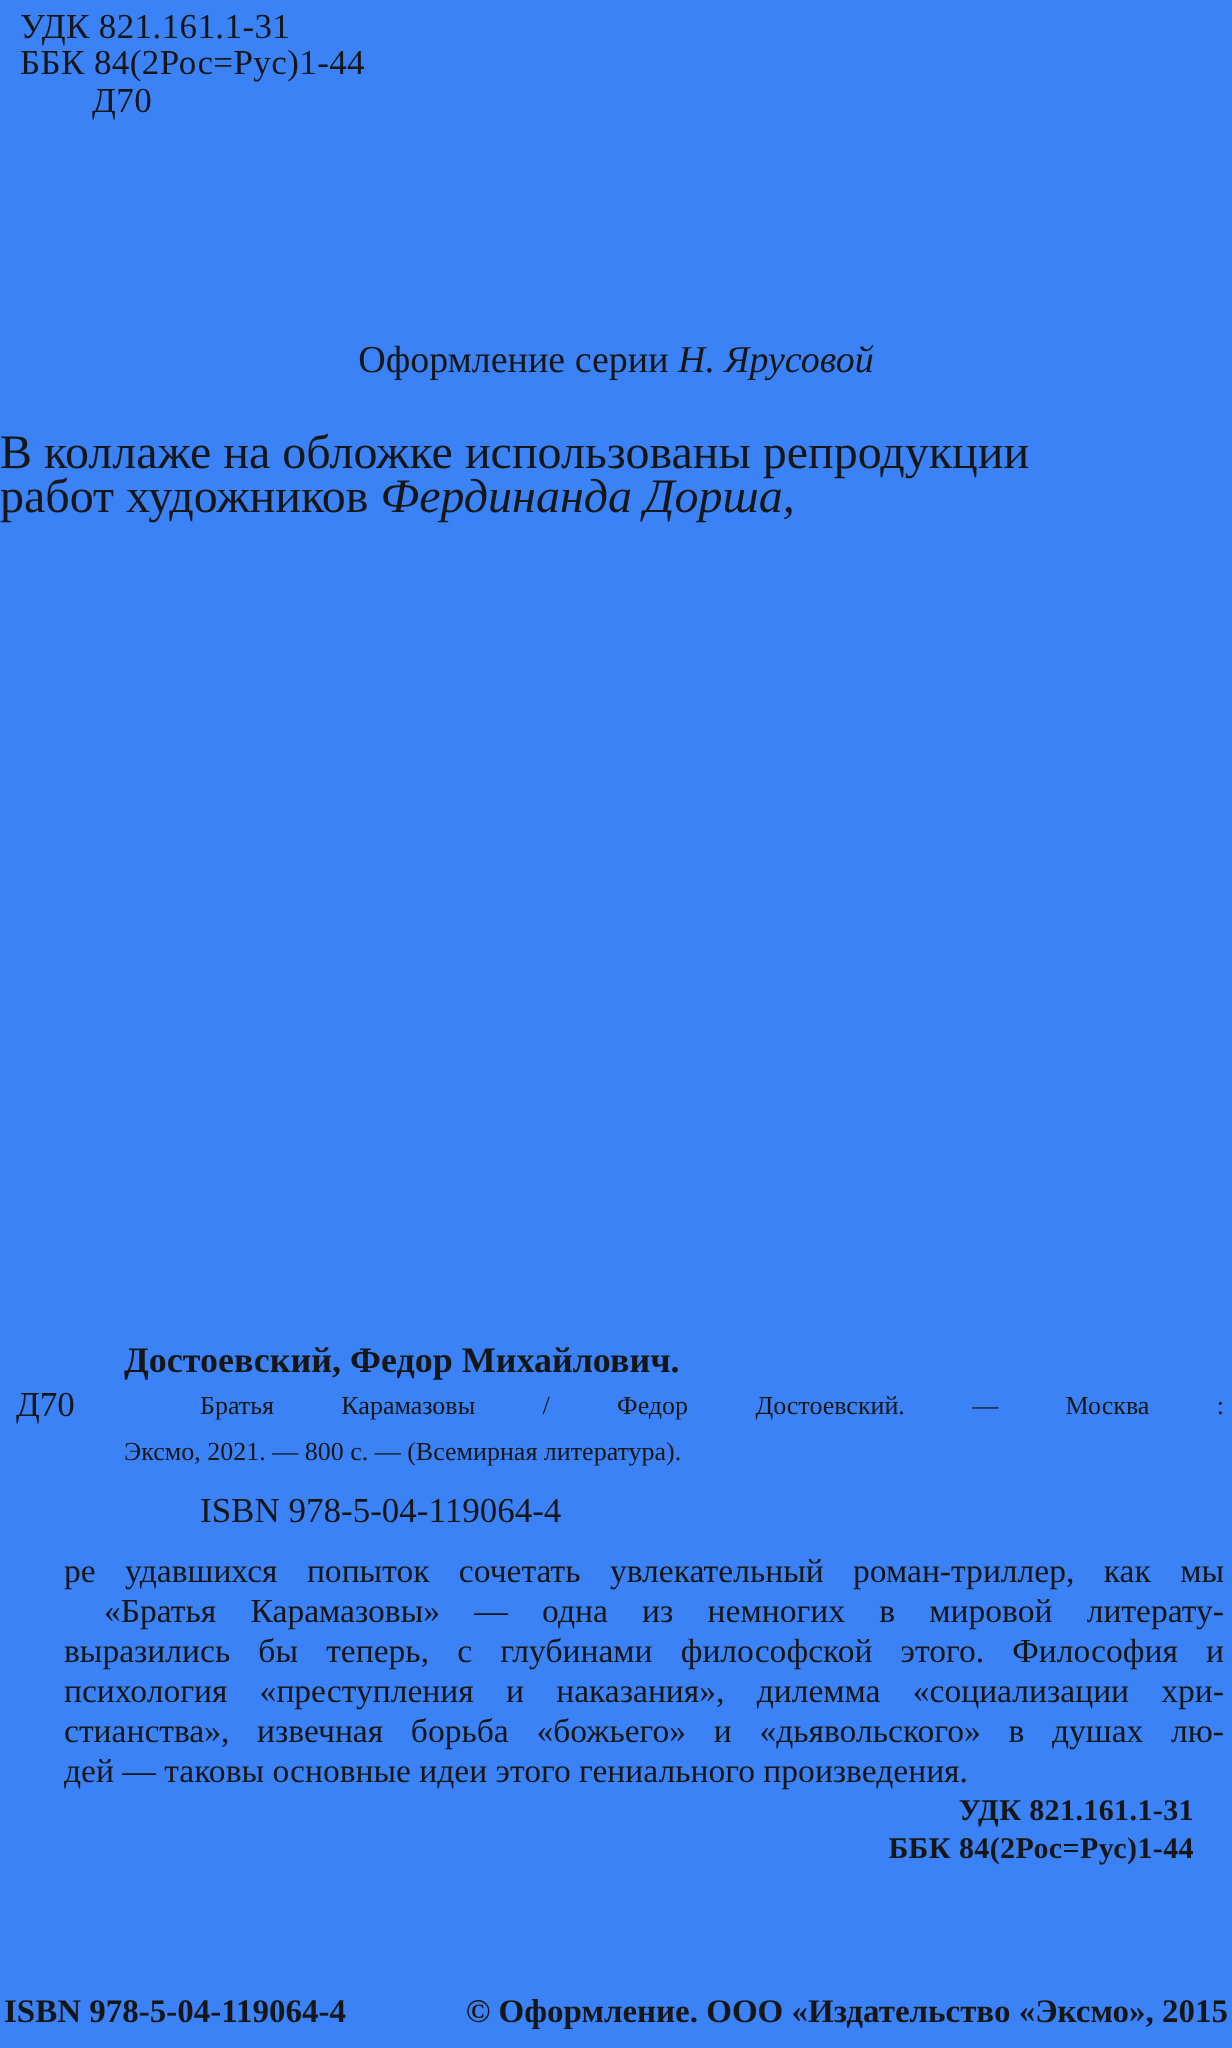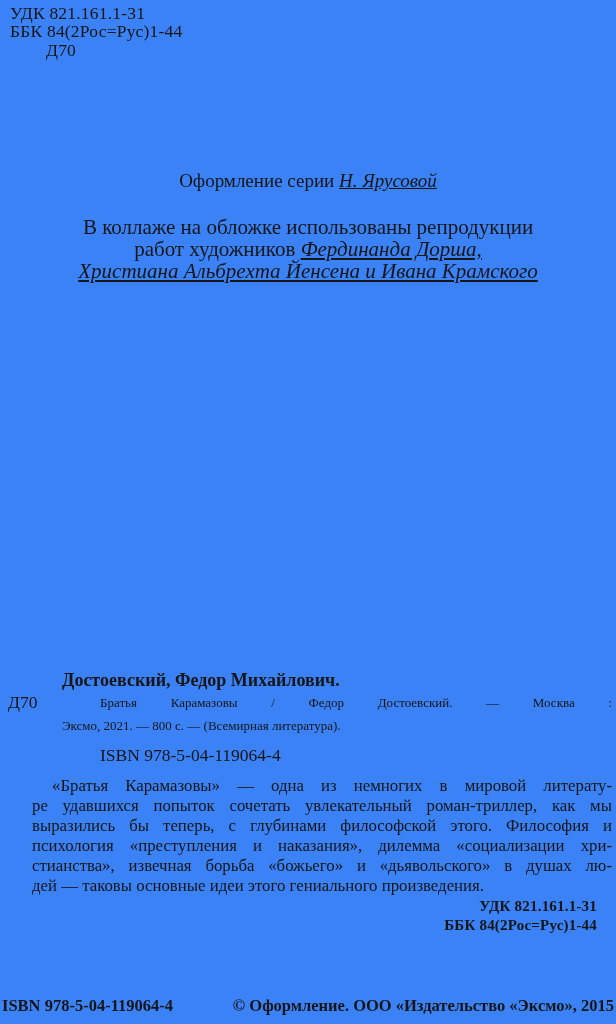--- a/index.html
+++ b/index.html
@@ -32,25 +32,24 @@
     left: 0;
     width: 616px;
     text-align: center;
     font-size: 19px;
   }
   .collage-block {
     position: absolute;
     top: 217px;
     left: 0;
     width: 616px;
-    text-align: center;
-    font-size: 21px;
+    font-size: 24px;
     line-height: 21.8px;
   }
-  .it { font-style: italic; text-decoration: underline; }
+  .it { font-style: italic; }
 
   
   .author-heading {
     position: absolute;
     top: 670px;
     left: 62px;
     width: 550px;
     font-size: 18px;
     font-weight: bold;
   }
@@ -133,37 +132,36 @@
 
   <div class="series-line">
     <span>Оформление серии </span><span class="it">Н. Ярусовой</span>
   </div>
 
   <div class="collage-block">
     <div>В коллаже на обложке использованы репродукции</div>
     <div>
       <span>работ художников </span><span class="it">Фердинанда Дорша,</span>
     </div>
-    <div class="it">Христиана Альбрехта Йенсена и Ивана Крамского</div>
   </div>
 
   <div class="author-heading">Достоевский, Федор Михайлович.</div>
 
   <div class="margin-sign">Д70</div>
 
   <div class="entry-block">
     <div class="entry-line-1">Братья Карамазовы / Федор Достоевский. — Москва :</div>
     <div class="entry-line-2">Эксмо, 2021. — 800 с. — (Всемирная литература).</div>
   </div>
 
   <div class="isbn-line">ISBN 978-5-04-119064-4</div>
 
   <div class="annotation">
+    <div class="ann-line">ре удавшихся попыток сочетать увлекательный роман-триллер, как мы</div>
     <div class="ann-line first">«Братья Карамазовы» — одна из немногих в мировой литерату-</div>
-    <div class="ann-line">ре удавшихся попыток сочетать увлекательный роман-триллер, как мы</div>
     <div class="ann-line">выразились бы теперь, с глубинами философской этого. Философия и</div>
     <div class="ann-line">психология «преступления и наказания», дилемма «социализации хри-</div>
     <div class="ann-line">стианства», извечная борьба «божьего» и «дьявольского» в душах лю-</div>
     <div class="ann-line last">дей — таковы основные идеи этого гениального произведения.</div>
   </div>
 
   <div class="bottom-codes">
     <div>УДК 821.161.1-31</div>
     <div>ББК 84(2Рос=Рус)1-44</div>
   </div>

